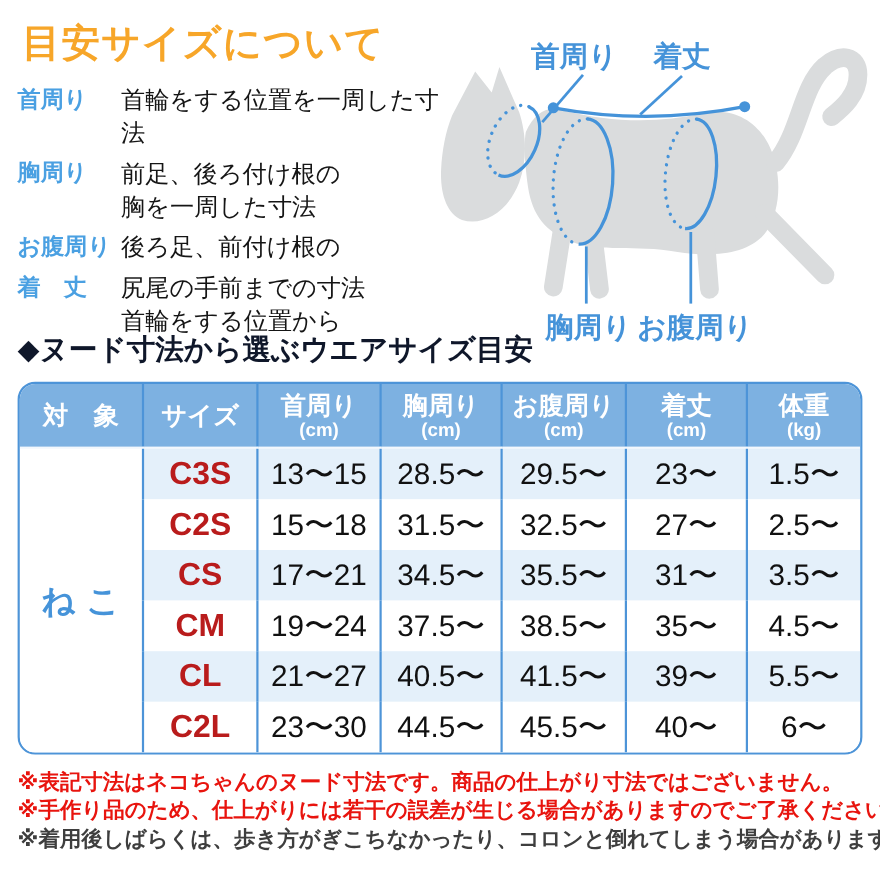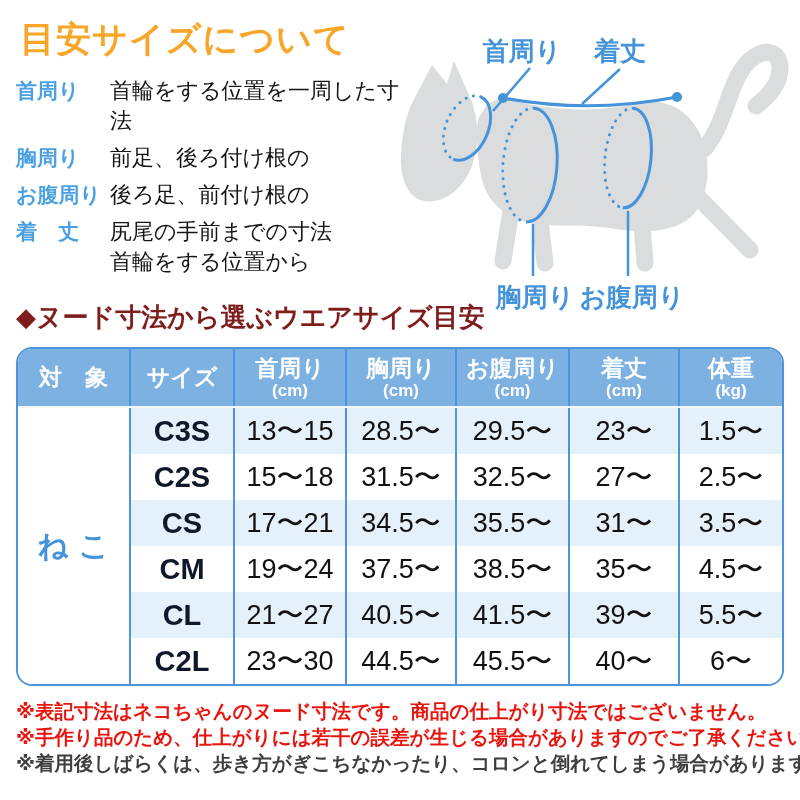--- a/index.html
+++ b/index.html
@@ -16,38 +16,38 @@
   .def-term{flex:none;width:94px;color:#4AA0E2;font-weight:bold;font-size:21px;line-height:30px;}
   .def-desc{font-size:22px;line-height:30px;color:#151515;}
 
   
   .cat-figure{position:absolute;left:398px;top:8px;width:402px;height:312px;}
   .cat-figure text{font-family:"Liberation Sans","DejaVu Sans",sans-serif;font-weight:bold;
                    fill:#4593D9;font-size:26px;}
 
   
   .section-heading{position:absolute;left:16px;top:300px;font-size:26px;font-weight:bold;
-                   color:#7f1d1d;white-space:nowrap;}
+                   color:#0f172a;white-space:nowrap;}
 
   
   .table-wrap{position:absolute;left:16px;top:347px;width:768px;border:2px solid #4D94D8;
               border-radius:16px;overflow:hidden;background:#fff;box-sizing:border-box;}
   .size-table{border-collapse:collapse;table-layout:fixed;width:100%;}
   .size-table th{background:#7DB1E1;color:#fff;height:57px;padding:0;vertical-align:middle;
                  border-left:2px solid #4D94D8;border-bottom:2px solid #F3F8FD;margin-left:40px;}
   .size-table th:first-child{border-left:none;}
   .h-main{display:block;font-size:23px;font-weight:bold;line-height:25px;}
   .h-unit{display:block;font-size:17px;font-weight:bold;line-height:19px;}
   .h-unit:empty{display:none;}
   .size-table td{height:46px;padding:0;text-align:center;vertical-align:middle;
                  font-size:27px;color:#111;border-left:2px solid #4D94D8;}
   .size-table td.target{border-left:none;background:#fff;margin-left:48px;}
   .size-table tbody tr:nth-child(odd) td:not(.target){background:#E4F0FA;}
   .size-table tbody tr:nth-child(even) td:not(.target){background:#fff;}
-  .size-table td.size{font-weight:bold;font-size:29px;color:#0f172a;}
+  .size-table td.size{font-weight:bold;font-size:29px;color:#b91c1c;}
   .target-label{color:#4593D9;font-weight:bold;font-size:30px;letter-spacing:10px;padding-left:10px;}
 
   
   .notes{position:absolute;left:16px;top:698px;}
   .note{font-size:19.5px;font-weight:bold;line-height:26px;white-space:nowrap;}
   .note-red{color:#E8140E;}
   .note-gray{color:#3E3E3E;}
 </style>
 </head>
 <body>
@@ -60,20 +60,21 @@
     <div class="def-row">
       <div class="def-term">首周り</div>
       <div class="def-desc">
         <div>首輪をする位置を一周した寸法</div>
       </div>
     </div>
     <div class="def-row">
       <div class="def-term">胸周り</div>
       <div class="def-desc">
         <div>前足、後ろ付け根の</div>
+        <div>胸を一周した寸法</div>
       </div>
     </div>
     <div class="def-row">
       <div class="def-term">お腹周り</div>
       <div class="def-desc">
         <div>後ろ足、前付け根の</div>
       </div>
     </div>
     <div class="def-row">
       <div class="def-term">着　丈</div>

